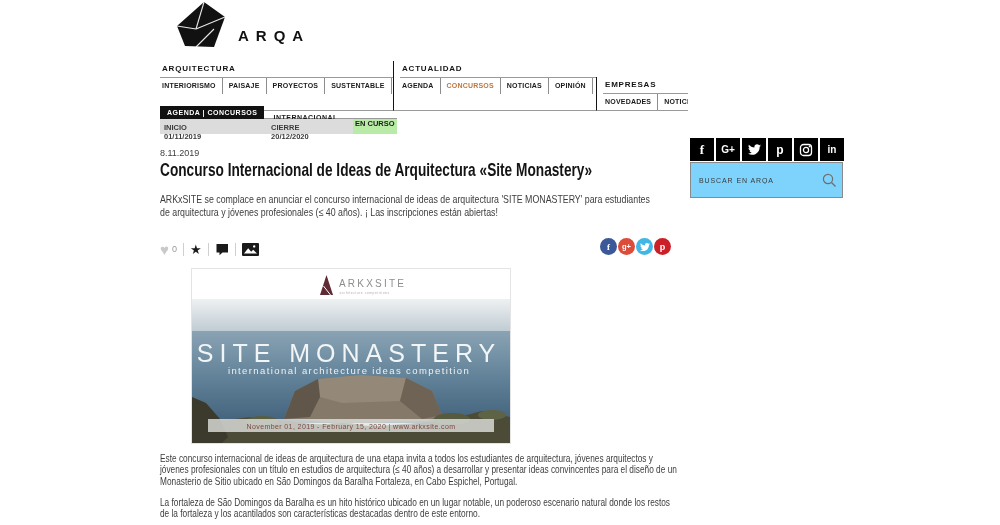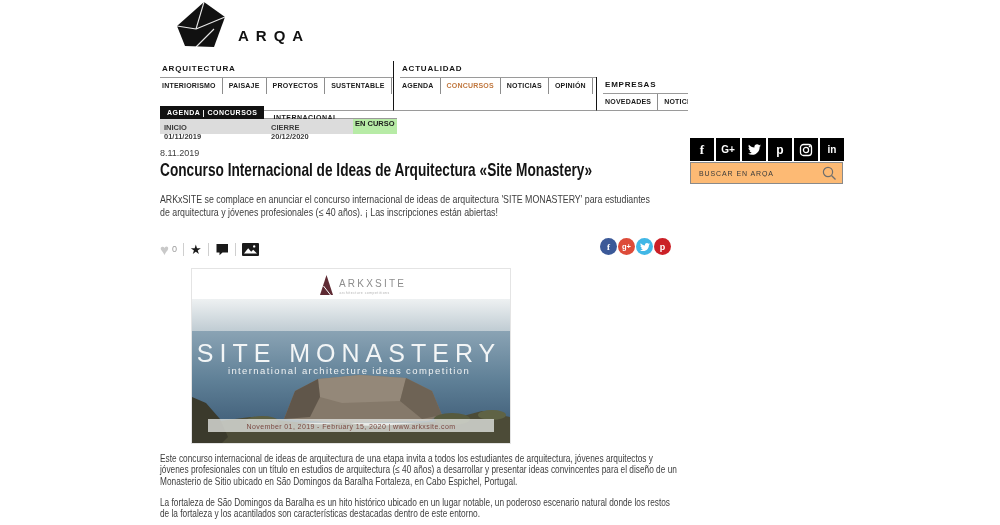--- a/index.html
+++ b/index.html
@@ -34,21 +34,21 @@
   #infobar .cell.c2 { padding-left:26px; }
   #infobar .status { margin-left:auto; width:87px; background:#b7eba6; color:#1b1b1b; text-align:center; }
 
   
   #socialbar { left:690px; top:138px; display:flex; gap:2px; }
   .sq { width:24px; height:23px; background:#000; color:#fff; display:flex; align-items:center; justify-content:center; font-weight:bold; cursor:pointer; }
   .sq .fb { font-size:13px; font-family:"Liberation Serif",serif; }
   .sq .gp { font-size:10px; }
   .sq .pin { font-size:12px; }
   .sq .li { font-size:10px; }
-  #searchbox { left:690px; top:162px; width:153px; height:22px; border:1px solid #8a8a8a; display:flex; align-items:center; background:#fdba74; }
+  #searchbox { left:690px; top:162px; width:153px; height:36px; border:1px solid #8a8a8a; display:flex; align-items:center; background:#7dd3fc; }
   #searchbox input { flex:1; border:none; outline:none; height:100%; padding-left:8px; font-size:7px; letter-spacing:.9px; font-family:"Liberation Sans",sans-serif; color:#333; background:transparent; }
   #searchbox input::placeholder { color:#3a3a3a; opacity:1; }
   #searchbox .mag { margin-right:5px; cursor:pointer; display:flex; }
 
   
   #date { left:160px; top:148px; font-size:9px; color:#3d3d3d; }
   #title { left:160px; top:159px; width:640px; font-size:19px; font-weight:bold; color:#141414; transform:scaleX(.72); transform-origin:0 0; white-space:nowrap; }
   #lead { left:160px; top:193px; width:625px; font-size:11px; line-height:12.6px; color:#3d3d3d; transform:scaleX(.80); transform-origin:0 0; }
 
   

